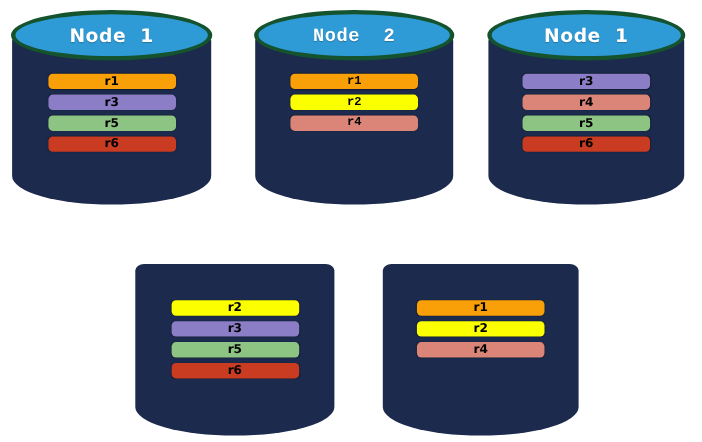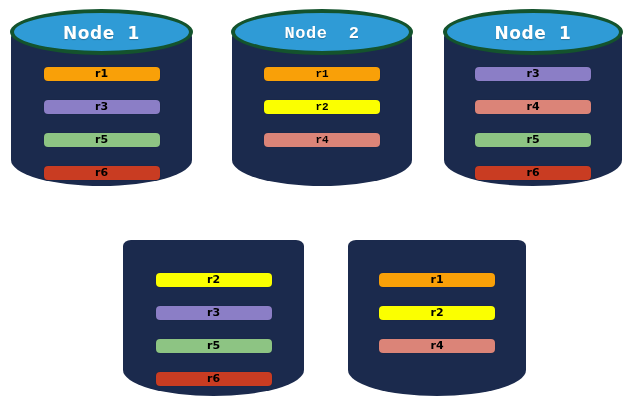--- a/index.html
+++ b/index.html
@@ -55,21 +55,21 @@
   }
   
   .bars {
     position: absolute;
     left: 0;
     right: 0;
     top: 58px;
     display: flex;
     flex-direction: column;
     align-items: center;
-    gap: 19px;
+    gap: 5px;
     z-index: 3;
   }
   .row2 .bars { top: 55px; }
   .bar {
     width: 116px;
     height: 14px;
     border-radius: 4px;
     display: flex;
     align-items: center;
     justify-content: center;

